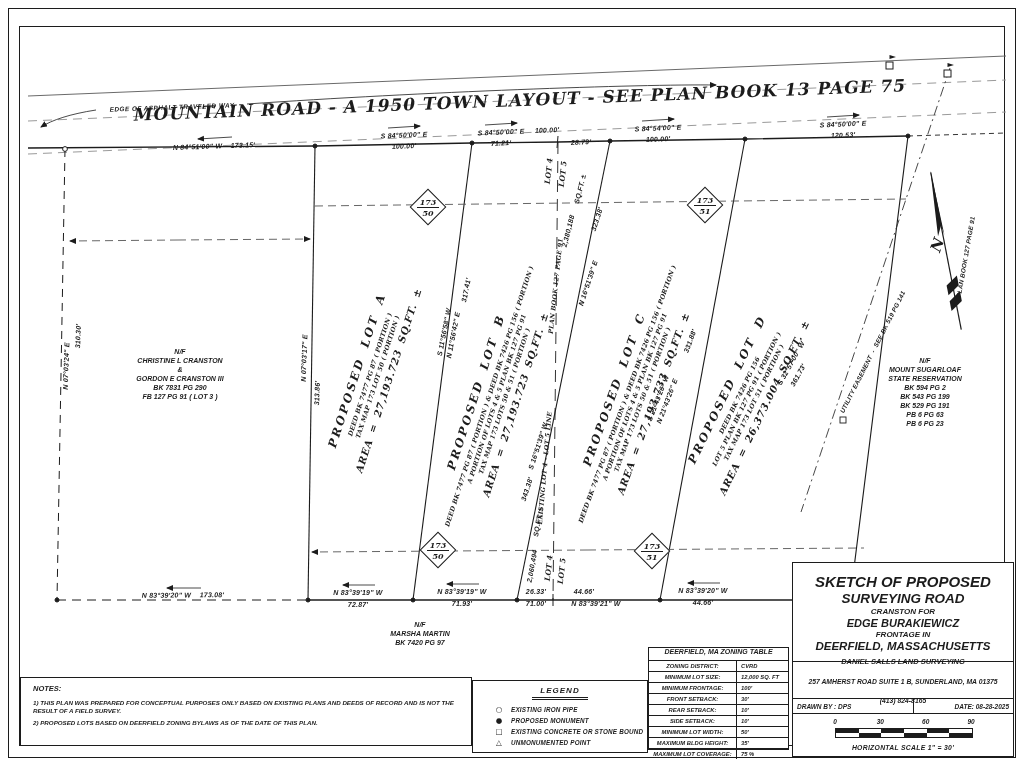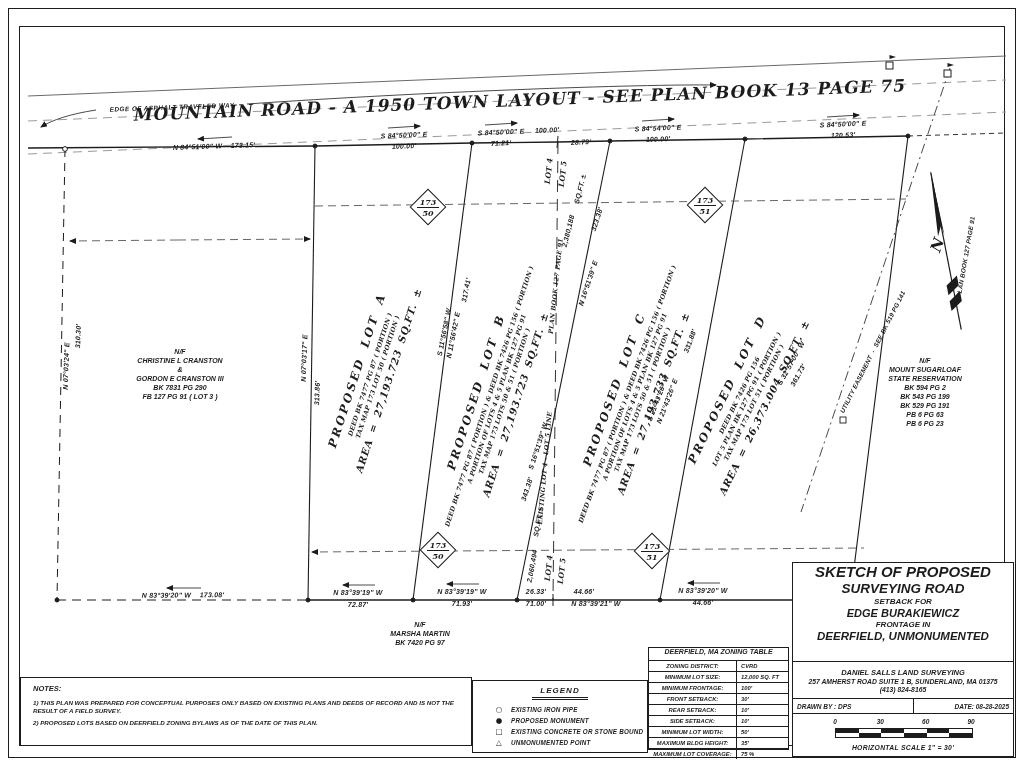--- a/index.html
+++ b/index.html
@@ -41,28 +41,28 @@
   .legend-label{font:italic 700 6.3px "Liberation Sans",sans-serif;letter-spacing:.2px;}
   #zoning-table{left:648px;top:647px;width:141px;height:103px;}
   .zt-title{height:12px;line-height:12px;text-align:center;font:italic 700 7px "Liberation Sans",sans-serif;
        border-bottom:1px solid #1c1c1c;}
   .zt-row{display:grid;grid-template-columns:88px 1fr;height:10px;border-bottom:1px solid #1c1c1c;}
   .zt-row:last-child{border-bottom:none;}
   .zt-label{font:italic 700 5.8px "Liberation Sans",sans-serif;display:flex;align-items:center;
        justify-content:center;border-right:1px solid #1c1c1c;}
   .zt-val{font:italic 700 5.8px "Liberation Sans",sans-serif;display:flex;align-items:center;padding-left:4px;}
   #title-block{left:792px;top:562px;width:222px;height:195px;border-width:1.5px;display:flex;flex-direction:column;}
-  .tb-main{height:98px;display:flex;flex-direction:column;align-items:center;justify-content:flex-start;gap:1px;text-align:center;}
+  .tb-main{height:98px;display:flex;flex-direction:column;align-items:center;justify-content:center;gap:1px;text-align:center;}
   .tb-l1{font:italic 700 15px "Liberation Sans",sans-serif;}
   .tb-l2{font:italic 700 13.5px "Liberation Sans",sans-serif;}
   .tb-small{font:italic 700 8px "Liberation Sans",sans-serif;}
   .tb-client{font:italic 700 11px "Liberation Sans",sans-serif;}
   .tb-loc{font:italic 700 11.5px "Liberation Sans",sans-serif;}
   .tb-surv{border-top:1.2px solid #1c1c1c;height:36px;display:flex;flex-direction:column;align-items:center;
-       justify-content:center;gap:1px;text-align:left;}
+       justify-content:center;gap:12px;text-align:left;}
   .tb-s1{font:italic 700 7.5px "Liberation Sans",sans-serif;}
   .tb-s2{font:italic 700 6.8px "Liberation Sans",sans-serif;}
   .tb-drawn{border-top:1.2px solid #1c1c1c;height:14px;display:flex;align-items:stretch;
        font:italic 700 6.5px "Liberation Sans",sans-serif;}
   .tb-drawnby{flex:1;display:flex;align-items:center;padding-left:4px;}
   .tb-date{width:95px;border-left:1.2px solid #1c1c1c;display:flex;align-items:center;justify-content:flex-end;padding-right:4px;}
   .tb-scale{border-top:1.2px solid #1c1c1c;flex:1;position:relative;}
   .scale-tick{position:absolute;top:4px;transform:translateX(-50%);font:italic 700 6.5px "Liberation Sans",sans-serif;}
   #scale-bar{position:absolute;left:42px;top:14px;width:136px;height:8px;border:1px solid #1c1c1c;
        display:flex;flex-direction:column;}
@@ -368,24 +368,24 @@
           <div class="zt-label">MAXIMUM LOT COVERAGE:</div>
           <div class="zt-val">75 %</div>
         </div>
       </div>
   </div>
 
   <div id="title-block" class="panel">
     <div class="tb-main">
       <div class="tb-l1">SKETCH OF PROPOSED</div>
       <div class="tb-l2">SURVEYING ROAD</div>
-      <div class="tb-small">SETBACK FOR</div>
+      <div class="tb-small">CRANSTON FOR</div>
       <div class="tb-client">EDGE BURAKIEWICZ</div>
       <div class="tb-small">FRONTAGE IN</div>
-      <div class="tb-loc">DEERFIELD, UNMONUMENTED</div>
+      <div class="tb-loc">DEERFIELD, MASSACHUSETTS</div>
     </div>
     <div class="tb-surv">
       <div class="tb-s1">DANIEL SALLS LAND SURVEYING</div>
       <div class="tb-s2">257 AMHERST ROAD SUITE 1 B, SUNDERLAND, MA 01375</div>
       <div class="tb-s2">(413) 824-8165</div>
     </div>
     <div class="tb-drawn">
       <div class="tb-drawnby">DRAWN BY : DPS</div>
       <div class="tb-date">DATE: 08-28-2025</div>
     </div>

